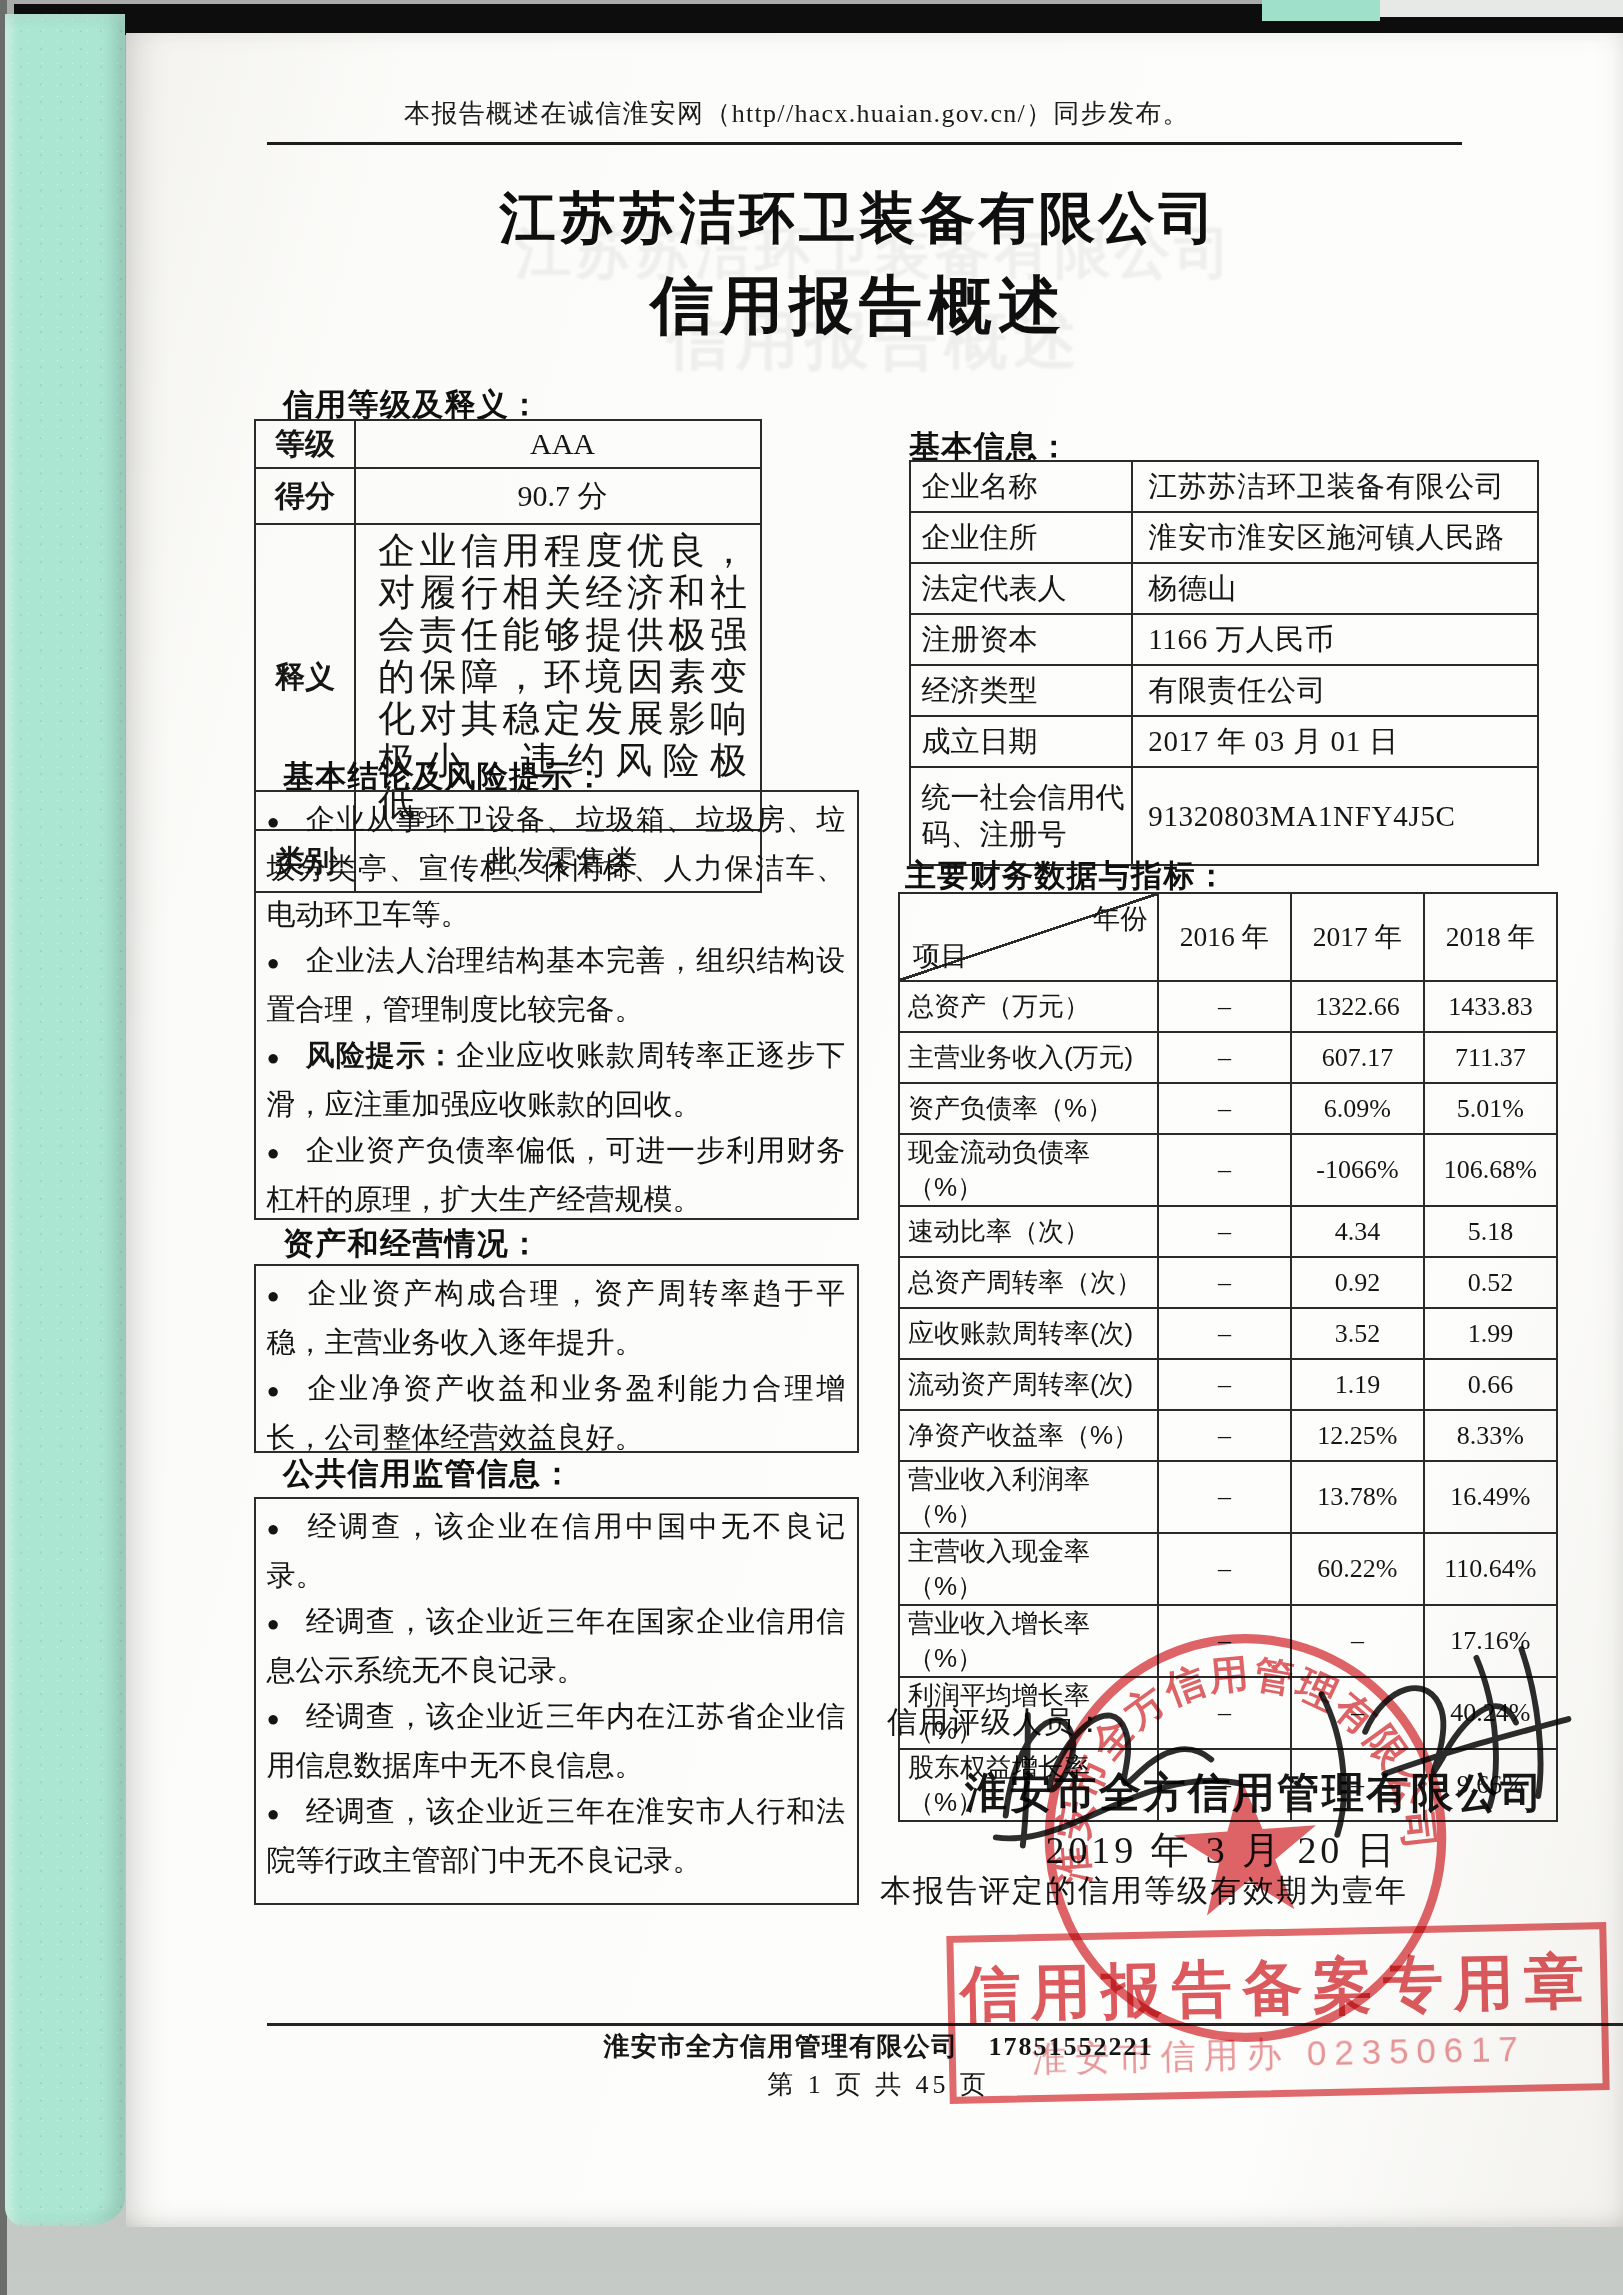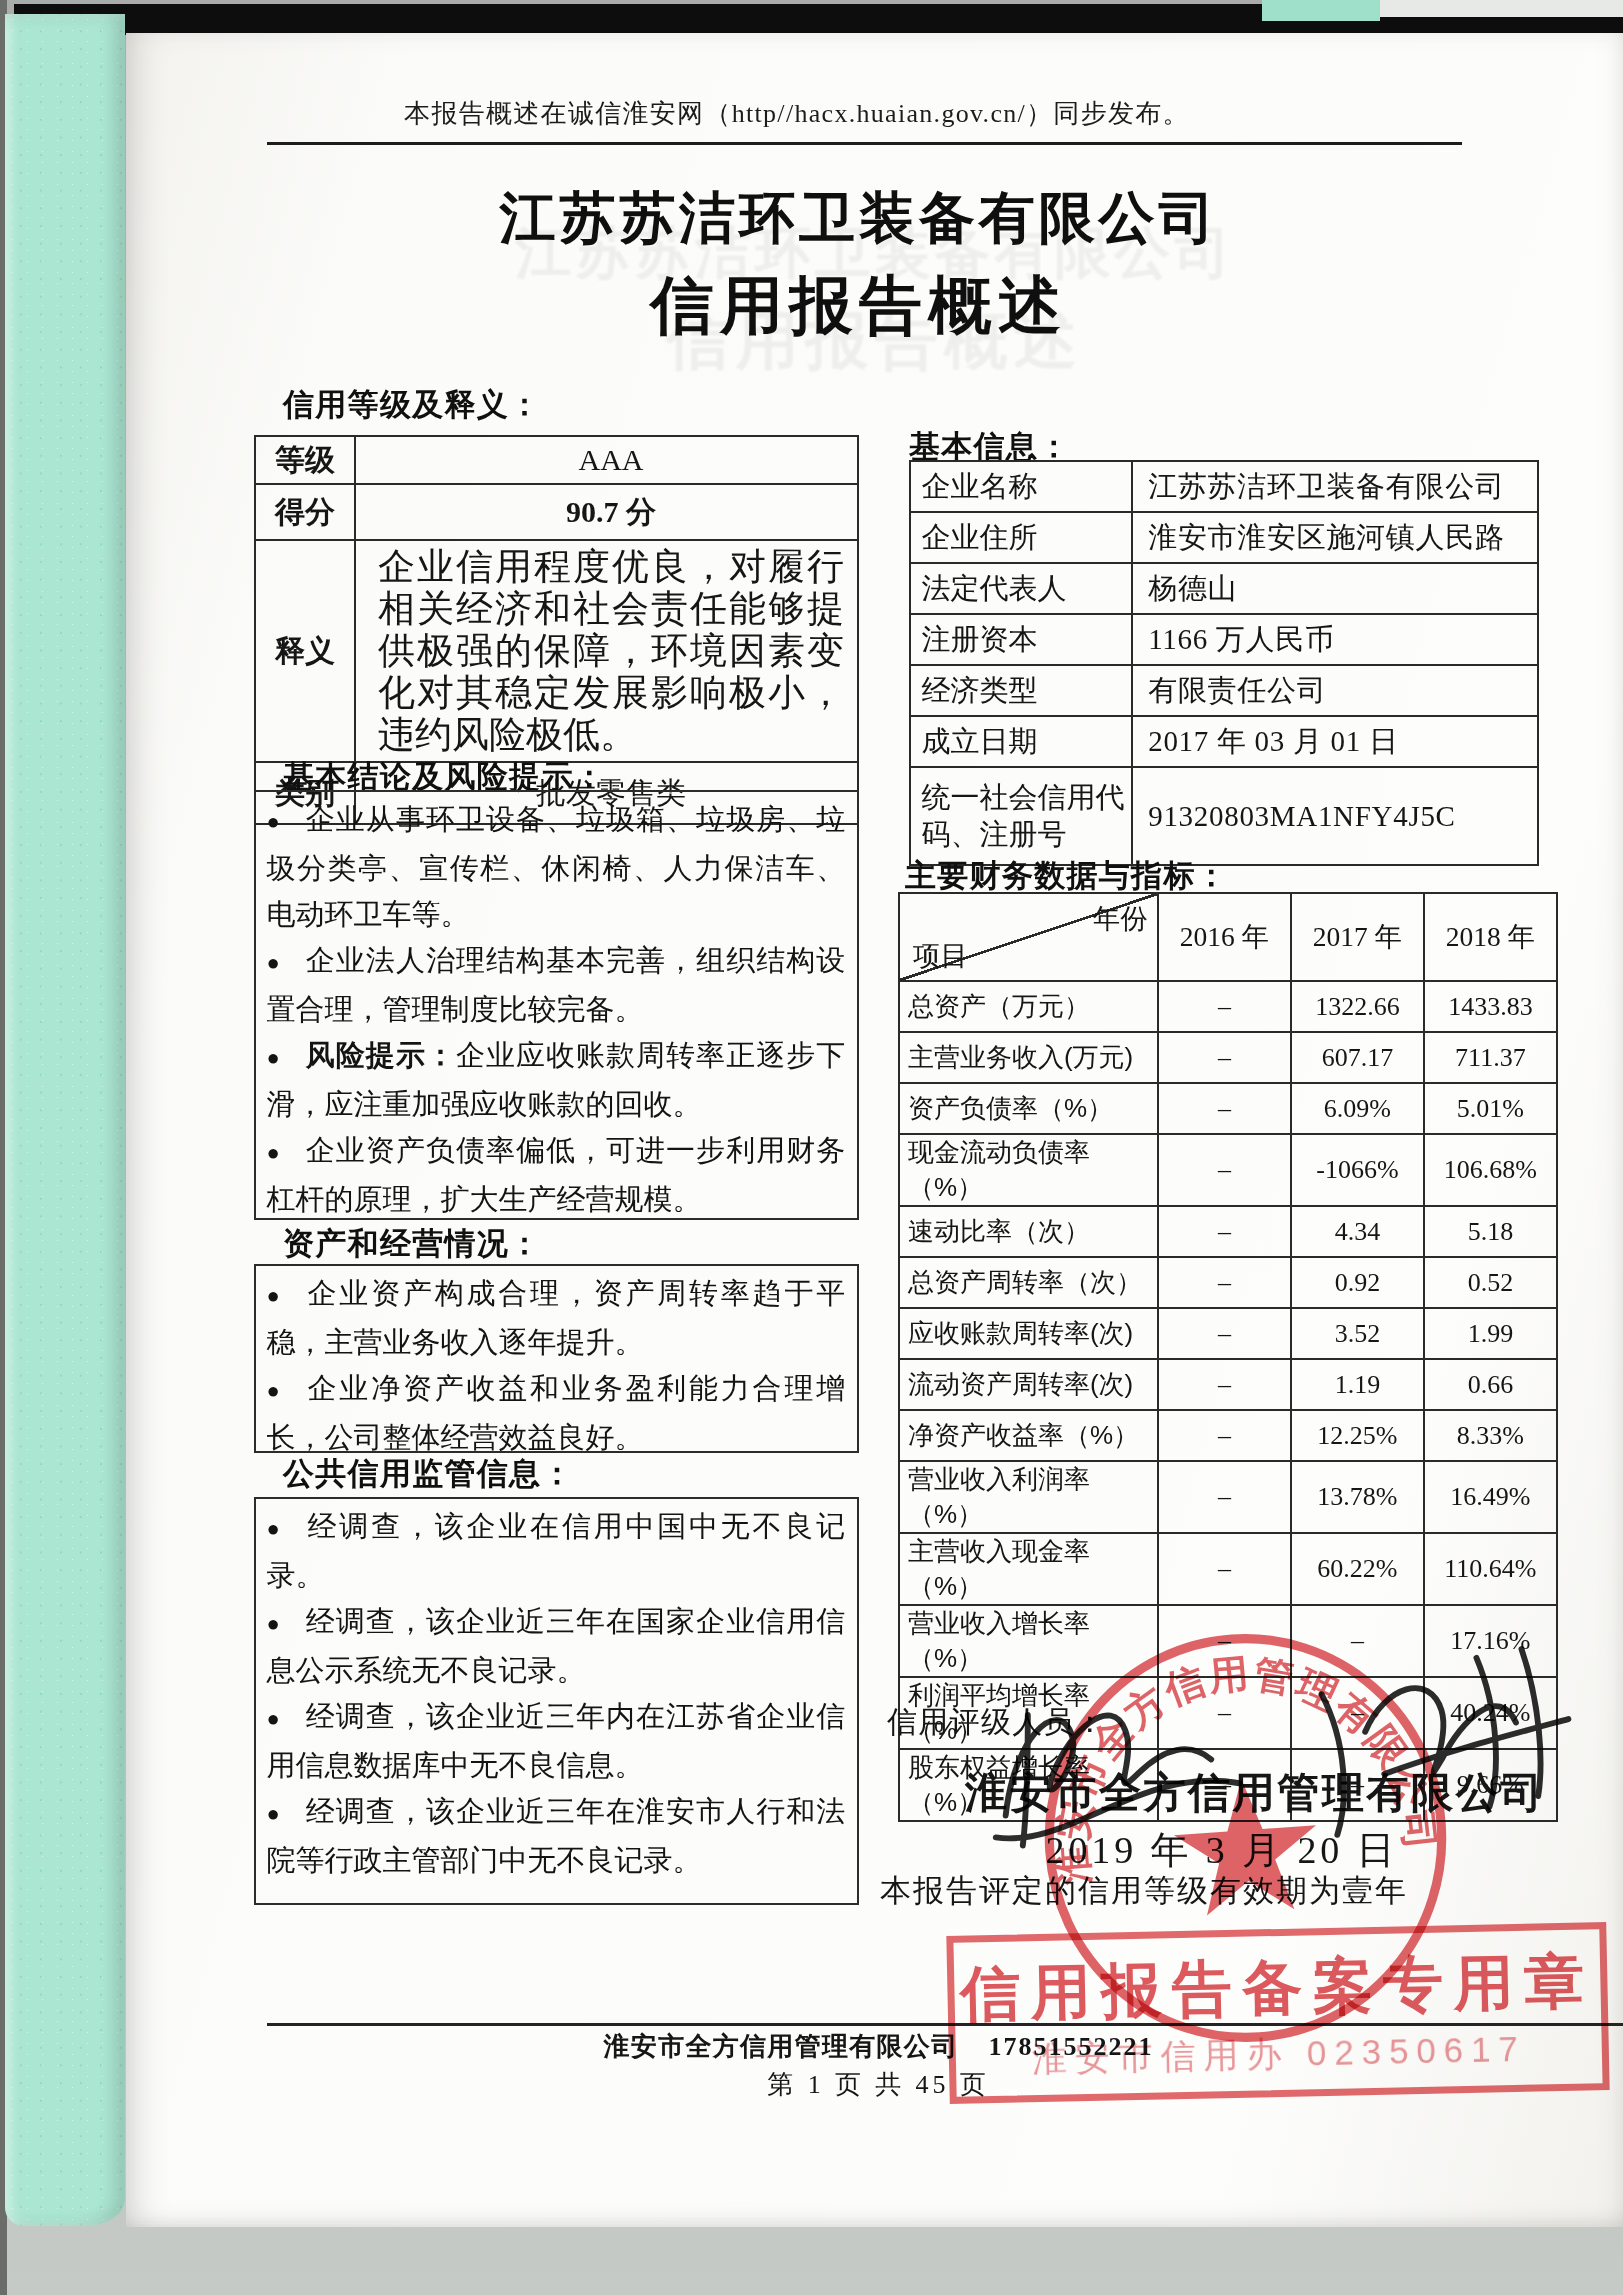--- a/index.html
+++ b/index.html
@@ -43,29 +43,29 @@
   .ghost{opacity:.055;filter:blur(1.3px);transform:translate(15.7px,35px);}
 
   .sec-h{font-size:31px;font-weight:700;color:#101010;letter-spacing:1.3px;}
 
   
   table{border-collapse:collapse;table-layout:fixed;background:transparent;}
   table,td{border:2px solid #2a2a2a;}
   table{border-width:2.6px;}
   td{padding:0;vertical-align:middle;overflow:hidden;}
 
-  .rating{left:128px;top:402px;width:605px;}
+  .rating{left:128px;top:386px;width:508px;}
   .rating td.lab{width:98px;text-align:center;font-size:30px;font-weight:600;font-family:"Liberation Sans","DejaVu Sans",sans-serif;}
   .rating td.val{text-align:center;font-size:30px;padding-left:9px;}
   .rating tr.r1 td{height:46px;}
   .rating tr.r2 td{height:54px;}
   .rating tr.r3 td{height:175px;}
   .rating tr.r4 td{height:60px;}
   .rating .para{font-size:37px;line-height:42px;text-align:justify;padding:5.2px 13px;display:block;}
-  .score{font-size:31px;font-weight:700;}
+  .score{font-size:31px;font-weight:400;}
 
   .bbox{left:128px;width:605px;border:2px solid #2c2c2c;background:transparent;overflow:hidden;padding:3.9px 11.8px 0 10.5px;box-sizing:border-box;}
   .bbox p{margin:0;font-size:29px;line-height:46px;text-align:justify;color:#141414;}
   .bbox .dot{font-size:22px;padding-right:25px;}
   .bbox b{font-weight:700;}
   .bbox1{top:757px;height:430px;}
   .bbox2{top:1231px;height:189px;}
   .bbox3{top:1464px;height:408px;}
   .h-sec1{left:157px;top:351px;}
   .h-sec2{left:157px;top:723px;}

